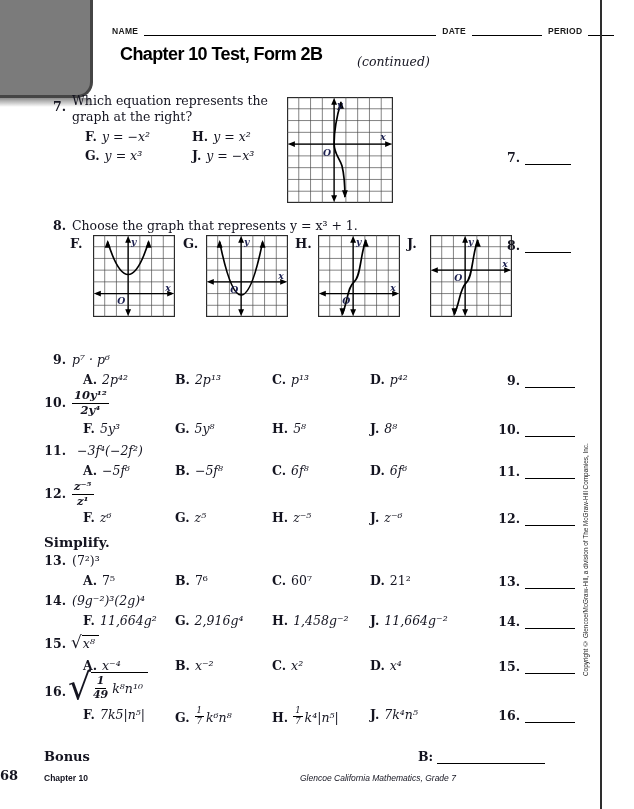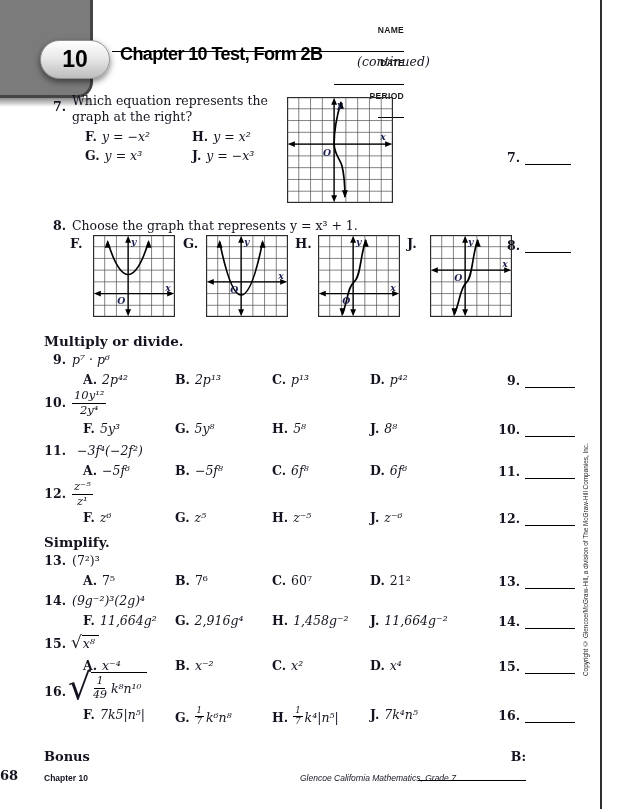--- a/index.html
+++ b/index.html
@@ -1,19 +1,19 @@
 <!DOCTYPE html>
 <html><head>
 <meta charset="utf-8">
 <style>
   * { box-sizing: border-box; margin: 0; padding: 0; }
   html, body { background: #ffffff; }
   body { font-family: "DejaVu Serif", serif; }
   .page { position: relative; width: 634px; height: 809px; background: #fff; color: #141420; overflow: hidden; font-size: 12.5px; }
-  .abs { position: absolute; flex-direction: column; }
+  .abs { position: absolute; }
   .sans { font-family: "Liberation Sans", sans-serif; }
   .i { font-style: italic; }
 
   
   .corner-tab { left: 0; top: 0; width: 93px; height: 98px; background: #7b7b7b;
     border-right: 3px solid #454545; border-bottom: 3px solid #454545; border-bottom-right-radius: 16px; }
   .corner-shadow { left: 0; top: 98px; width: 91px; height: 9px; background: linear-gradient(rgba(0,0,0,0.45), rgba(0,0,0,0)); }
   .badge { left: 40px; top: 40px; width: 70px; height: 39px; border-radius: 20px;
     background: linear-gradient(180deg, #ffffff 0%, #e9e9e9 45%, #bdbdbd 100%);
     border: 1px solid #8f8f8f; box-shadow: 0 3px 6px rgba(0,0,0,0.5), inset 0 1px 0 #fff;
@@ -30,21 +30,21 @@
   .qnum { position: absolute; width: 28px; text-align: right; font-weight: bold; }
   .stem { position: absolute; line-height: 1.25; }
   .section { position: absolute; font-weight: bold; font-size: 13.5px; }
   .opt { position: absolute; display: flex; align-items: center; white-space: nowrap; }
   .oletter { font-weight: bold; margin-right: 5px; }
   .c1 { left: 83px; } .c2 { left: 175px; } .c3 { left: 272px; } .c4 { left: 370px; }
   .ans { position: absolute; left: 494px; display: flex; align-items: flex-end; gap: 5px; }
   .anum { display: inline-block; width: 26px; text-align: right; font-weight: bold; }
   .blank { display: inline-block; border-bottom: 1.4px solid #000; height: 13px; }
 
-  .frac { display: inline-flex; flex-direction: column; align-items: center; font-size: 11.5px; line-height: 1.18; text-align: center; }
+  .frac { display: inline-flex; flex-direction: column; align-items: center; font-size: 11.5px; line-height: 1.18; text-align: center; font-weight: bold; }
   .fn { border-bottom: 1.2px solid #000; padding: 0 2px; }
   .fd { padding: 0 2px; }
   .minifrac { display: inline-flex; flex-direction: column; align-items: center; font-size: 8.5px; line-height: 1.12; margin-right: 2px; transform: translateY(-1px); }
 
   .radwrap { position: absolute; display: flex; align-items: flex-start; }
   .rad { font-size: 17px; line-height: 1; }
   .radicand { border-top: 1.3px solid #000; padding: 0 4px 0 1px; margin-top: 1px; }
   .rad16 { font-size: 36px; line-height: 0.92; font-weight: normal; }
   .radicand16 { border-top: 1.4px solid #000; display: inline-flex; align-items: center; padding: 2px 5px 0 0; margin-top: 2px; }
 
@@ -63,23 +63,20 @@
   .copyright { left: 582px; top: 388px; height: 288px; writing-mode: vertical-rl; transform: rotate(180deg);
     font-family: "Liberation Sans", sans-serif; font-size: 6.4px; color: #222; white-space: nowrap; }
 </style>
 </head>
 <body>
 
 <div class="page">
 
   <div class="abs corner-tab"></div>
   <div class="abs corner-shadow"></div>
-  <div class="abs badge">
-    <span>10</span>
-  </div>
 
   <div class="abs fillrow">
     <span>NAME</span>
     <span class="hline" style="width:292px"></span>
     <span>DATE</span>
     <span class="hline" style="width:70px"></span>
     <span>PERIOD</span>
     <span class="hline" style="width:26px"></span>
   </div>
 
@@ -211,21 +208,20 @@
       <text class="glabel" x="74" y="33">x</text>
       <text class="glabel" x="33" y="47" text-anchor="end">O</text>
     </svg>
   </div>
 
   <span class="ans" style="top:238px">
     <b class="anum">8.</b>
     <span class="blank" style="width:46px"></span>
   </span>
 
-  <b class="section" style="left:44px; top:333px">Multiply or divide.</b>
 
   <b class="qnum" style="left:38px; top:352px">9.</b>
   <span class="stem i" style="left:72px; top:352px">p⁷ · p⁶</span>
   <span class="opt c1" style="top:372px">
       <b class="oletter">A.</b>
       <span class="i">2p⁴²</span>
     </span>
   <span class="opt c2" style="top:372px">
       <b class="oletter">B.</b>
       <span class="i">2p¹³</span>

